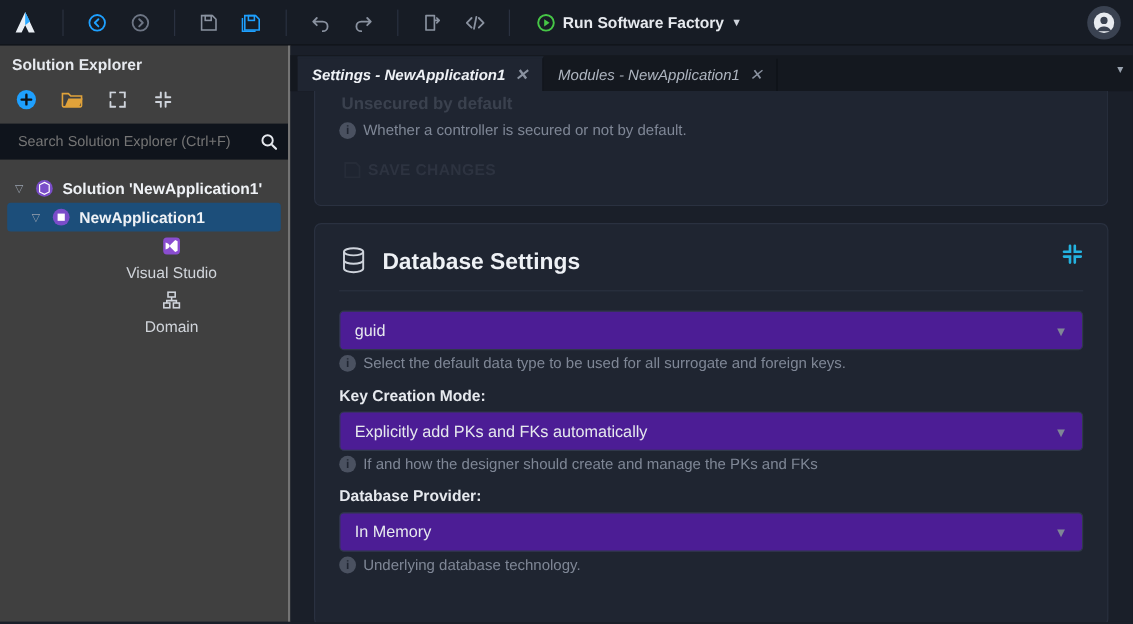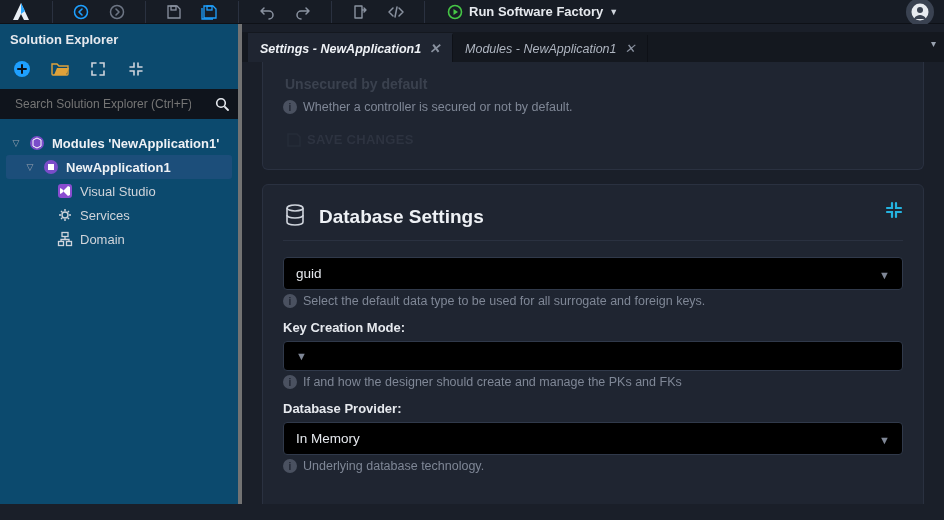--- a/index.html
+++ b/index.html
@@ -7,21 +7,21 @@
     font-family: "Segoe UI", Arial, sans-serif;
     background: #1a1f29;
     color: #d0d4da;
     width: 944px;
     height: 520px;
     overflow: hidden;
     font-size: 13px;
   }
   
   .topbar {
-    height: 24px;
+    height: 38px;
     background: #171c25;
     display: flex;
     align-items: center;
     padding: 0 10px;
     gap: 8px;
     border-bottom: 1px solid #0e1117;
   }
   .topbar .logo {
     width: 22px; height: 22px;
     margin-right: 6px;
@@ -53,22 +53,22 @@
     display:flex;align-items:center;justify-content:center;
     color:#cfd4dc;
   }
   
   .layout {
     display:flex;
     height: calc(520px - 40px);
   }
   .sidebar {
     width: 242px;
-    background:#0c4a6e;
-    border-right:4px solid #737373;
+    background:#404040;
+    border-right:2px solid #737373;
     display:flex;flex-direction:column;
   }
   .side-title {
     padding:8px 10px 6px;
     font-weight:700;
     color:#e6e9ee;
     font-size:13px;
   }
   .side-tools {
     display:flex;
@@ -111,21 +111,21 @@
     white-space:nowrap;
   }
   .tree-row.sel { background:#1c4e7a; color:#fff; }
   .tree-row .tw {
     width:12px;display:flex;align-items:center;justify-content:center;color:#9aa3b0;font-size:9px;
   }
   .tree-row .ticon {
     width:18px;height:18px;display:flex;align-items:center;justify-content:center;
   }
   .indent1 { padding-left: 18px; }
-  .indent2 { padding-left: 50px; }
+  .indent2 { padding-left: 50px; flex-direction: column; }
   .bold { font-weight:700; color:#eef1f5; }
 
   
   .main {
     flex:1;
     background:#1a1f29;
     display:flex;flex-direction:column;
     min-width:0;
   }
   .tabbar {
@@ -165,21 +165,21 @@
     background:#1f2531;
     border:1px solid #2a3140;
     border-radius:6px;
     padding:14px 20px 16px;
     margin-top:14px;
   }
   .card.trunc-top {
     margin-top:0;
     border-top:none;
     border-top-left-radius:0;border-top-right-radius:0;
-    padding-top:12px;
+    padding-top:0;
   }
   .trunc-head {
     color:#6d7584;
     font-weight:700;
     padding:2px 2px 4px;
     font-size:14px;
     text-decoration: line-through;
     opacity:0.6;
   }
   .hint {
@@ -218,21 +218,21 @@
   }
   .section-head .collapse {
     position:absolute;right:0;top:2px;color:#1fb7e6;
   }
   .field-label {
     font-weight:700;color:#e6e9ee;font-size:13px;
     padding:6px 0 6px;
   }
   .select {
     display:flex;align-items:flex-end;justify-content:space-between;
-    background:#000000;
+    background:#4c1d95;
     border:1px solid #30394a;
     border-radius:4px;
     padding:8px 12px;
     color:#e6e9ee;
     font-size:13.5px;
   }
   .select .caret { color:#7f8796;font-size:11px; }
 
   ::-webkit-scrollbar{width:10px;height:10px}
   ::-webkit-scrollbar-thumb{background:#2a3140;border-radius:5px}
@@ -356,49 +356,40 @@
 
     <div class="tree">
       <div class="tree-row">
         <span class="tw">▽</span>
         <span class="ticon">
           <svg width="16" height="16" viewBox="0 0 16 16">
               <circle cx="8" cy="8" r="7" fill="#7a4dc9"></circle>
               <path d="M8 3l4 2v6l-4 2-4-2V5z" fill="none" stroke="#fff" stroke-width="1"></path>
             </svg>
         </span>
-        <span class="bold">Modules 'NewApplication1'</span>
+        <span class="bold">Solution 'NewApplication1'</span>
       </div>
       <div class="tree-row sel indent1">
         <span class="tw">▽</span>
         <span class="ticon">
           <svg width="16" height="16" viewBox="0 0 16 16">
               <circle cx="8" cy="8" r="7" fill="#7a4dc9"></circle>
               <rect x="5" y="5" width="6" height="6" fill="#fff"></rect>
             </svg>
         </span>
         <span class="bold">NewApplication1</span>
       </div>
       <div class="tree-row indent2">
         <span class="ticon">
           <svg width="16" height="16" viewBox="0 0 16 16">
               <rect x="1" y="1" width="14" height="14" rx="3" fill="#8a4dd0"></rect>
               <path d="M11 3l2 1v8l-2 1-5-5 5-5zM5 6L3 5v6l2-1 2-2-2-2z" fill="#fff"></path>
             </svg>
         </span>
         <span>Visual Studio</span>
-      </div>
-      <div class="tree-row indent2">
-        <span class="ticon">
-          <svg width="16" height="16" viewBox="0 0 16 16" fill="none" stroke="#cfd4dc" stroke-width="1.4">
-              <circle cx="8" cy="8" r="3"></circle>
-              <path d="M8 2v2M8 12v2M2 8h2M12 8h2M4 4l1.3 1.3M12 12l-1.3-1.3M12 4l-1.3 1.3M4 12l1.3-1.3"></path>
-            </svg>
-        </span>
-        <span>Services</span>
       </div>
       <div class="tree-row indent2">
         <span class="ticon">
           <svg width="16" height="16" viewBox="0 0 16 16" fill="none" stroke="#cfd4dc" stroke-width="1.3">
               <rect x="5" y="1.5" width="6" height="4"></rect>
               <rect x="1.5" y="10.5" width="5" height="4"></rect>
               <rect x="9.5" y="10.5" width="5" height="4"></rect>
               <path d="M8 5.5v3M4 10.5V8.5h8v2"></path>
             </svg>
         </span>
@@ -458,20 +449,21 @@
           <span>guid</span>
           <span class="caret">▼</span>
         </div>
         <div class="hint">
           <span class="i">i</span>
           <span>Select the default data type to be used for all surrogate and foreign keys.</span>
         </div>
 
         <div class="field-label">Key Creation Mode:</div>
         <div class="select">
+          <span>Explicitly add PKs and FKs automatically</span>
           <span class="caret">▼</span>
         </div>
         <div class="hint">
           <span class="i">i</span>
           <span>If and how the designer should create and manage the PKs and FKs</span>
         </div>
 
         <div class="field-label">Database Provider:</div>
         <div class="select">
           <span>In Memory</span>

